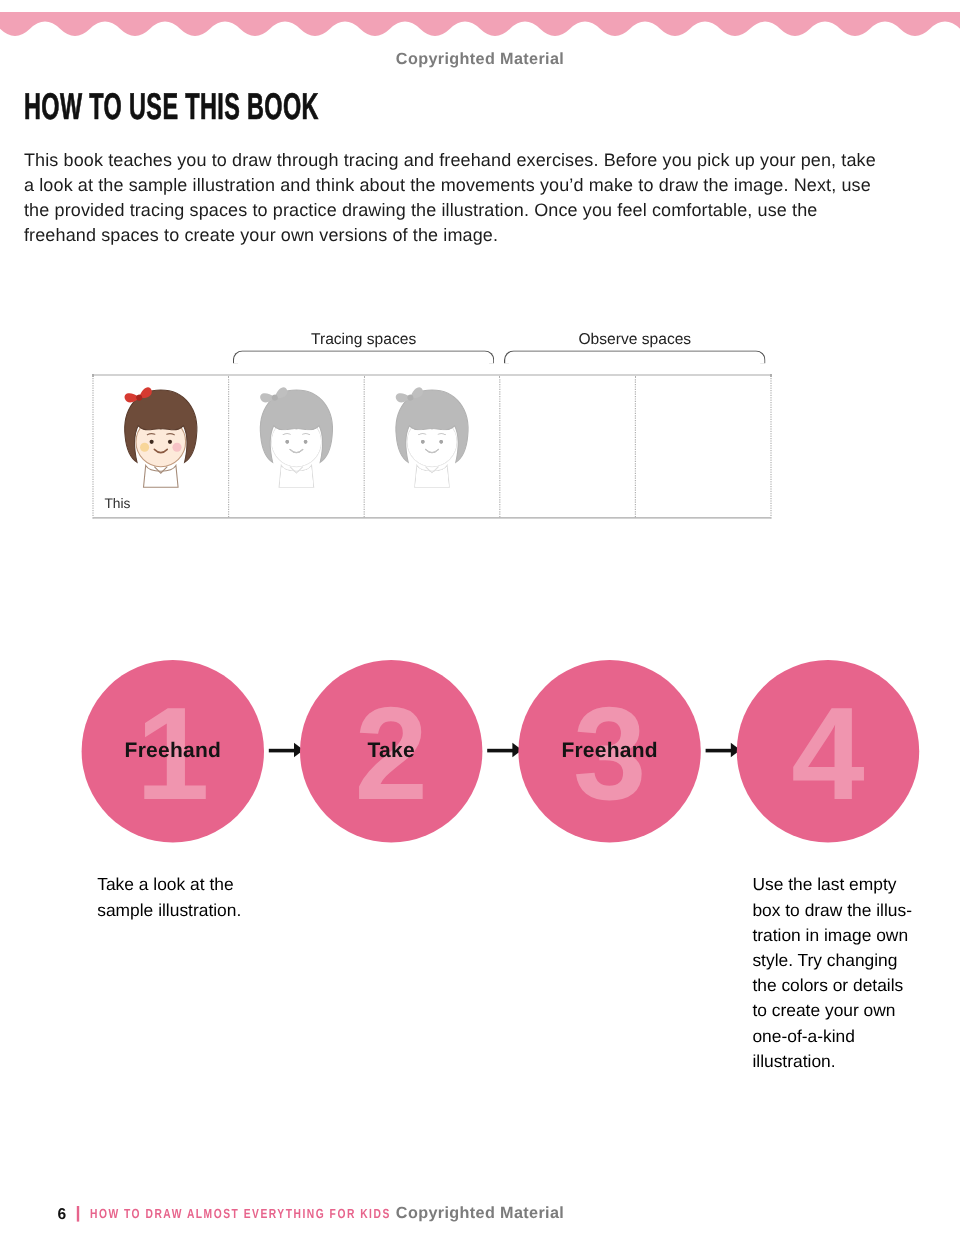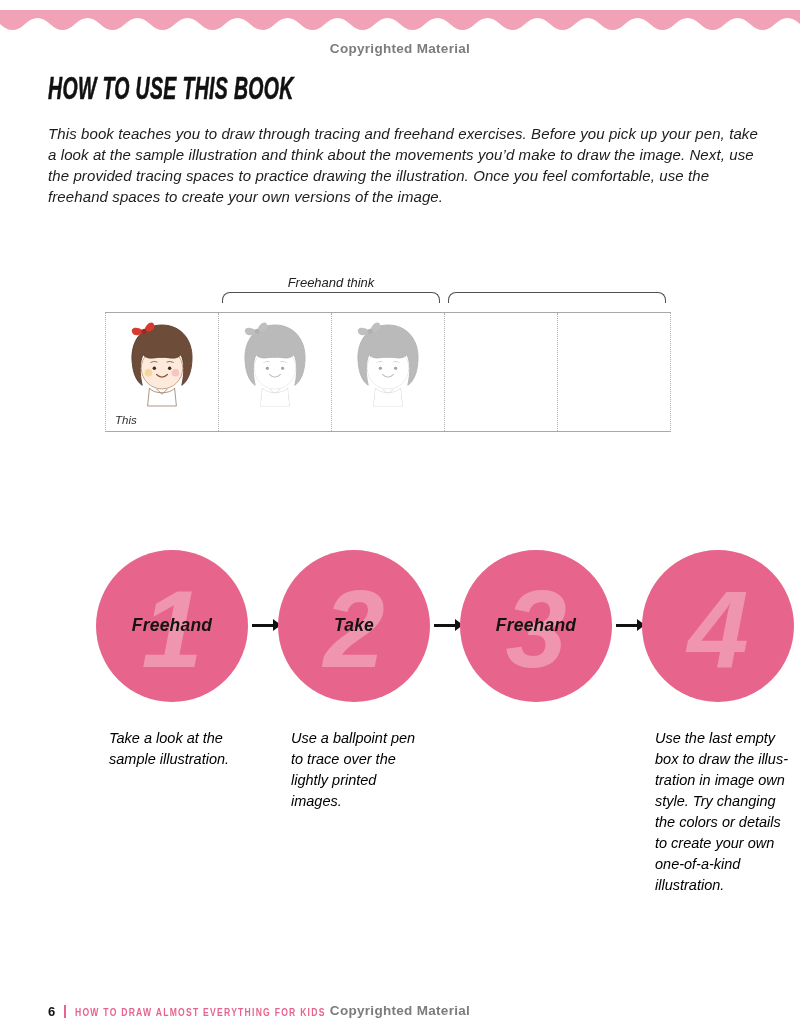--- a/index.html
+++ b/index.html
@@ -17,21 +17,21 @@
   
   .copyright{
     text-align:center;
     color:var(--gray-text,#7c7c7c);
     font-weight:700;
     font-size:13.5px;
     letter-spacing:.3px;
   }
   .copyright.top{margin-top:5px;}
   
-  .content{padding:0 45px 0 48px;font-style:italic;}
+  .content{padding:0 45px 0 20px;}
   h1.page-title{
     margin:15px 0 0 0;
     font-size:31px;
     line-height:36px;
     font-weight:700;
     color:#111;
     letter-spacing:.5px;
     transform:scaleX(.63);
     transform-origin:left center;
     -webkit-text-stroke:.6px #111;
@@ -150,21 +150,22 @@
   <div class="content">
 
     <h1 class="page-title">HOW TO USE THIS BOOK</h1>
 
     <p class="intro">This book teaches you to draw through tracing and freehand exercises. Before you pick up your pen, take a look at the sample illustration and think about the movements you’d make to draw the image. Next, use the provided tracing spaces to practice drawing the illustration. Once you feel comfortable, use the freehand spaces to create your own versions of the image.</p>
 
     <div class="diagram">
 
       <div class="blabels">
         <div class="spacer"></div>
-        <div class="bl">Freehand think</div>
+        <div class="bl">Tracing spaces</div>
+        <div class="bl">Observe spaces</div>
       </div>
 
       <div class="brackets">
         <div class="spacer"></div>
         <div class="bracket"></div>
         <div class="bracket"></div>
       </div>
 
       <div class="boxes">
 
@@ -255,21 +256,20 @@
         <div class="big-num">3</div>
         <div class="step-label">Freehand</div>
       </div>
       <div class="arrow gc6 gr1"></div>
 
       <div class="circle gc7 gr1">
         <div class="big-num">4</div>
       </div>
 
       <div class="desc gc1 gr2">Take a look at the sample illustration.</div>
-      <div class="desc gc3 gr2">Use a ballpoint pen to trace over the lightly printed images.</div>
       <div class="desc gc7 gr2">Use the last empty box to draw the illus­tration in image own style. Try changing the colors or details to create your own one-of-a-kind illustration.</div>
 
     </div>
   </div>
 
   <div class="footer">
     <div class="copyright">Copyrighted Material</div>
     <div class="footer-left">
       <span class="pagenum">6</span>
       <span class="fdiv"></span>

